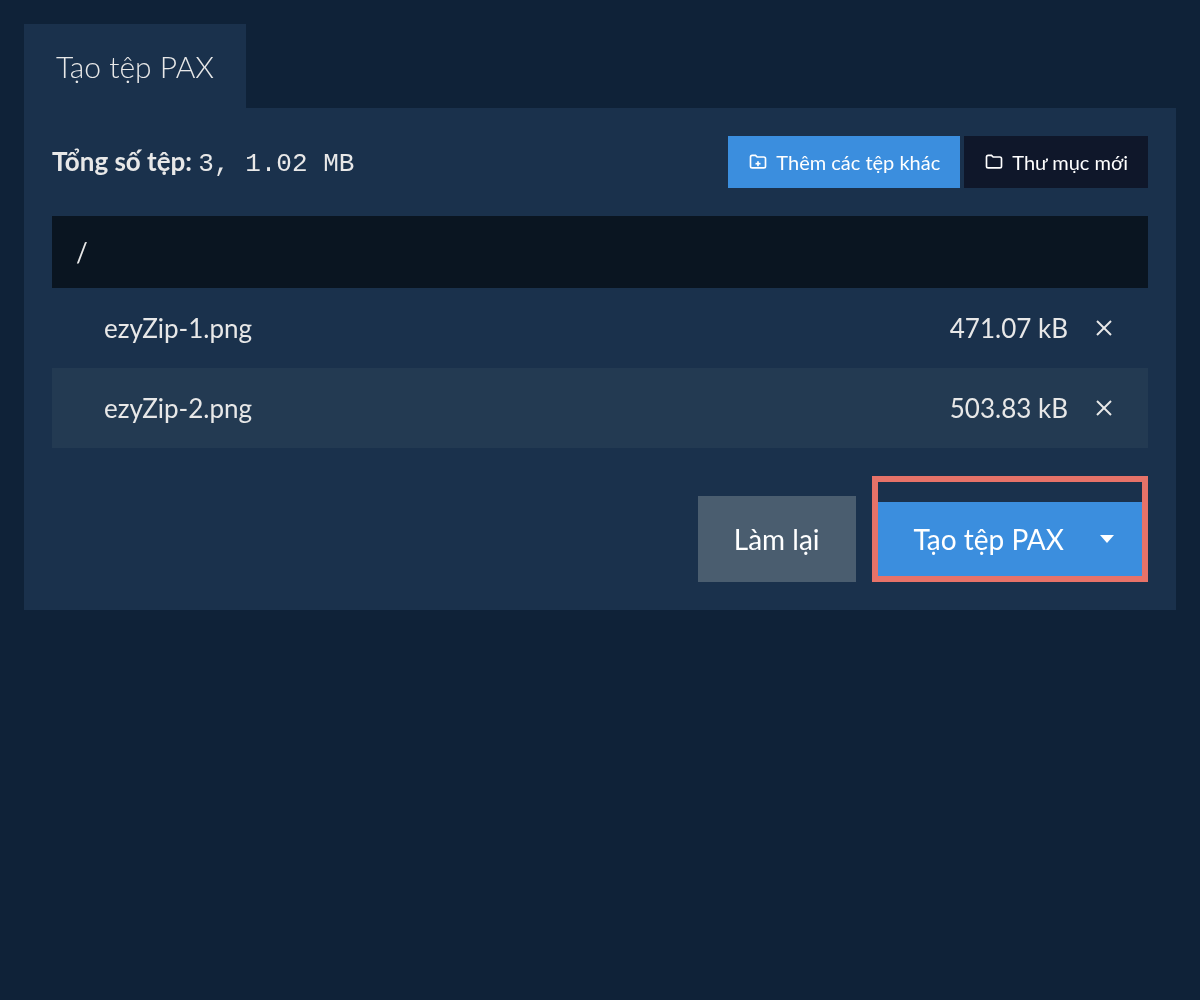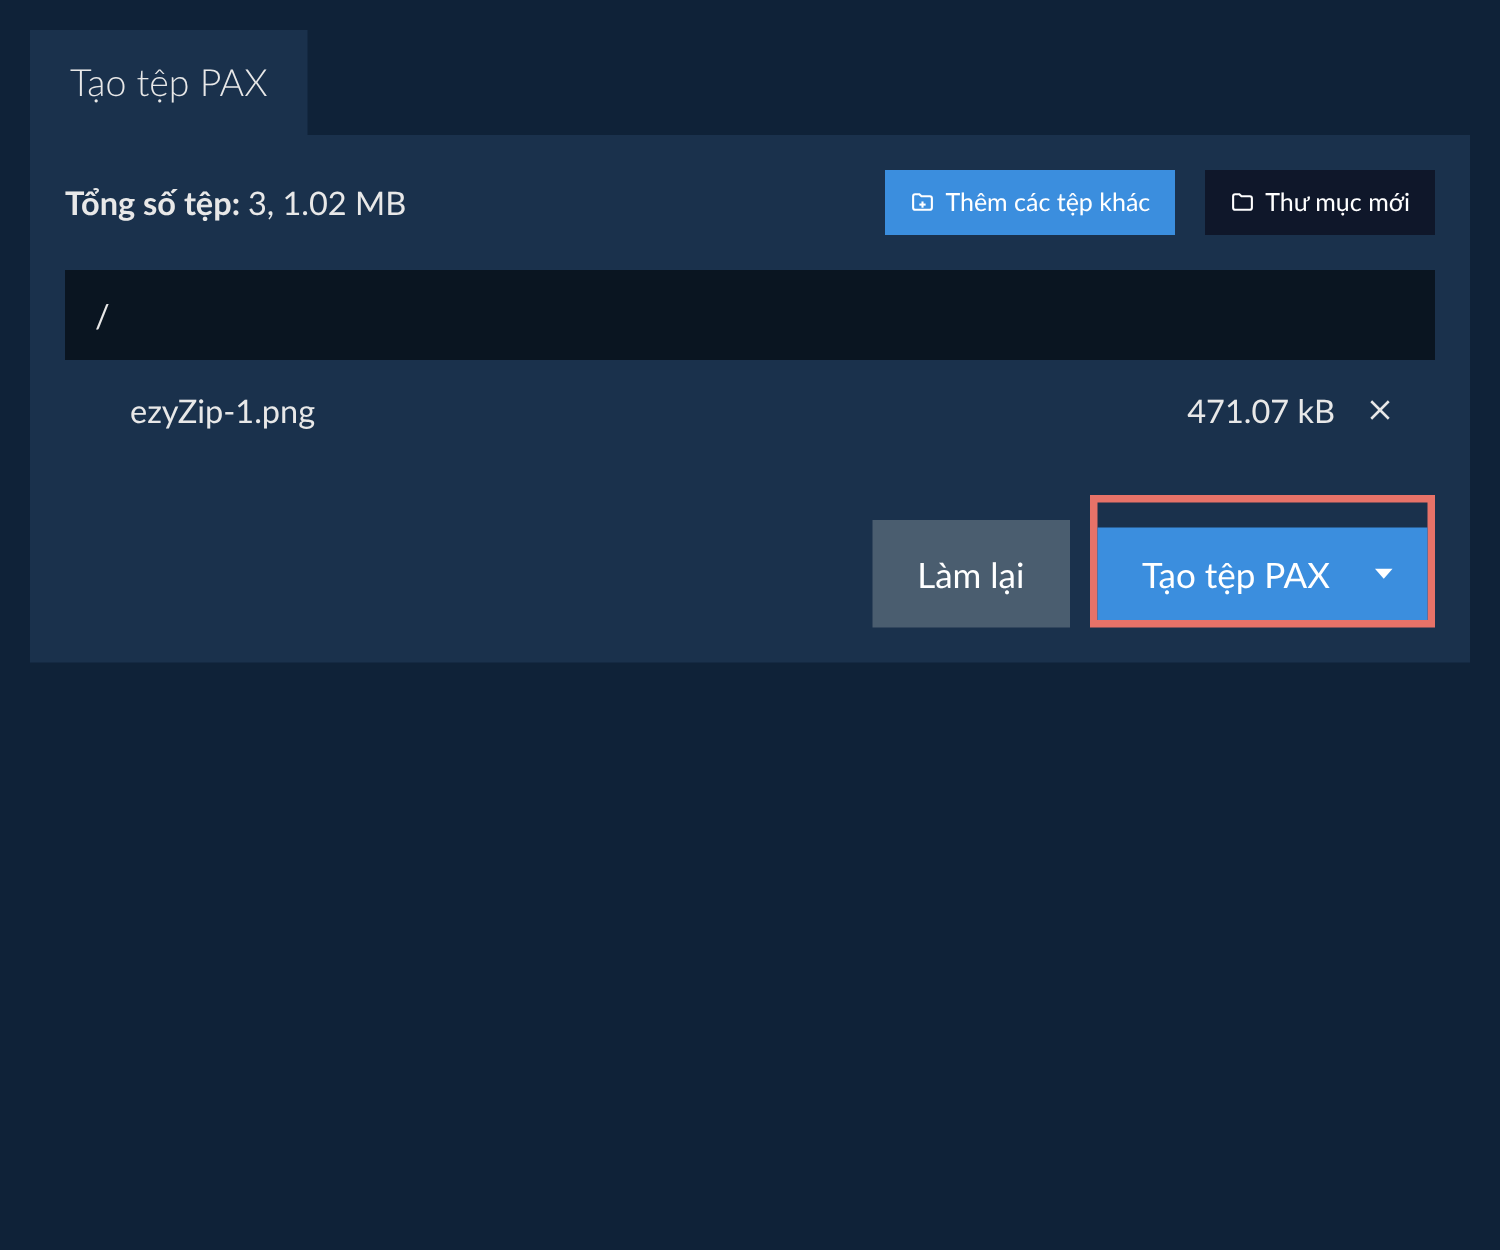--- a/index.html
+++ b/index.html
@@ -37,24 +37,25 @@
     }
     .total-files {
       color: #e8e8e8;
       font-size: 26px;
     }
     .total-files-label {
       font-weight: 700;
     }
     .total-files-value {
       font-weight: 400;
+      font-family: Liberation Mono, monospace;
     }
     .button-group {
       display: flex;
-      gap: 24px;
+      gap: 4px;
     }
     .btn {
       display: flex;
       align-items: center;
       gap: 8px;
       padding: 14px 20px;
       font-size: 20px;
       color: #ffffff;
       border: none;
       cursor: pointer;
@@ -202,20 +203,32 @@
         <div class="file-meta">
           <span class="file-size">471.07 kB</span>
           <button class="close-btn">
             <svg viewBox="0 0 24 24" fill="none">
               <line x1="5" y1="5" x2="19" y2="19"></line>
               <line x1="19" y1="5" x2="5" y2="19"></line>
             </svg>
           </button>
         </div>
       </div>
+      <div class="file-row">
+        <div class="file-name">ezyZip-2.png</div>
+        <div class="file-meta">
+          <span class="file-size">503.83 kB</span>
+          <button class="close-btn">
+            <svg viewBox="0 0 24 24" fill="none">
+              <line x1="5" y1="5" x2="19" y2="19"></line>
+              <line x1="19" y1="5" x2="5" y2="19"></line>
+            </svg>
+          </button>
+        </div>
+      </div>
     </div>
 
     <div class="footer-row">
       <button class="btn-large btn-reset">
         <span>Làm lại</span>
       </button>
       <div class="btn-create-wrap">
         <button class="btn-large btn-create">
           <span>Tạo tệp PAX</span>
           <span class="caret-down"></span>

